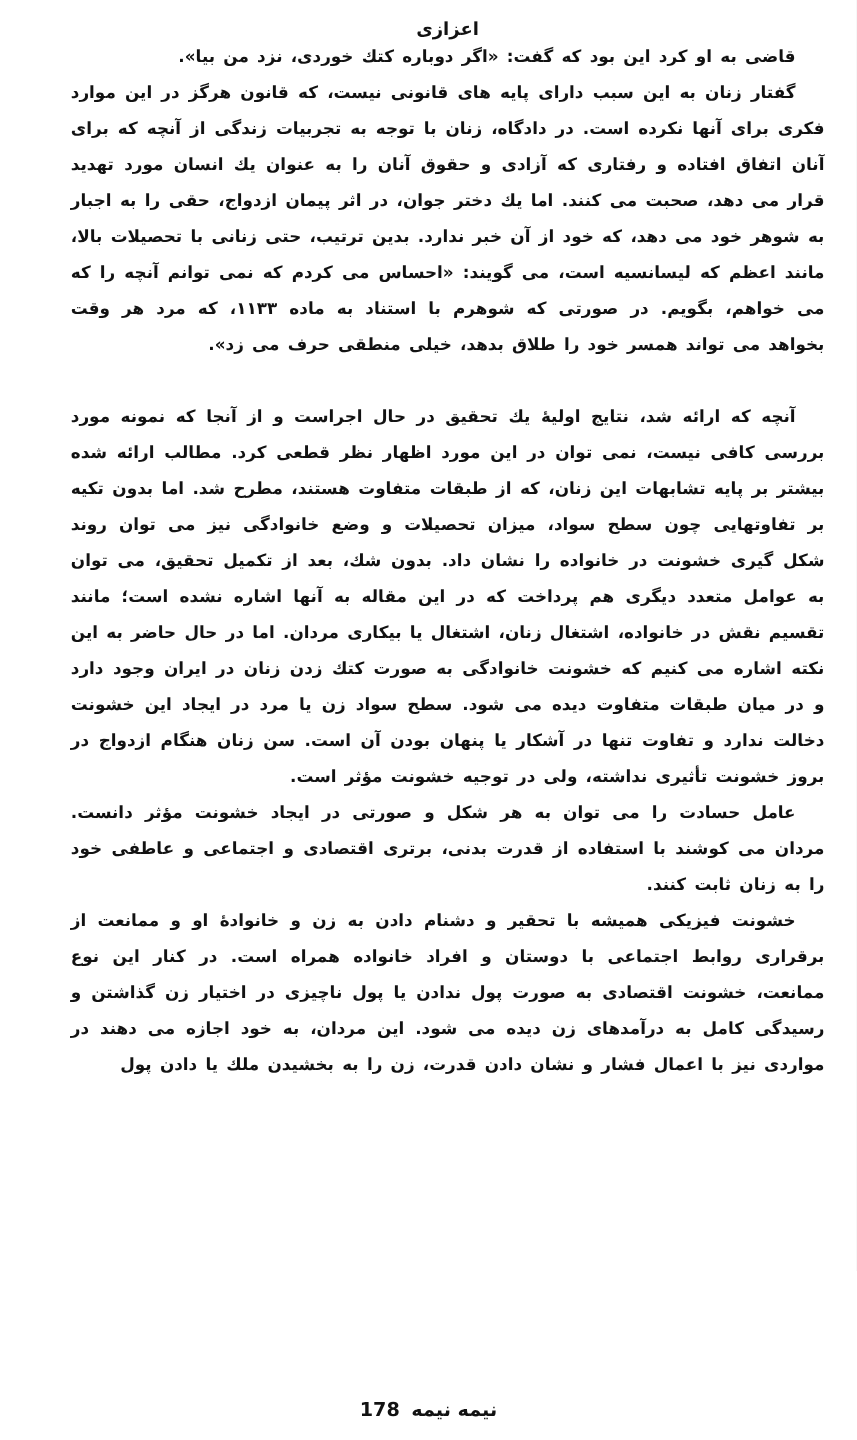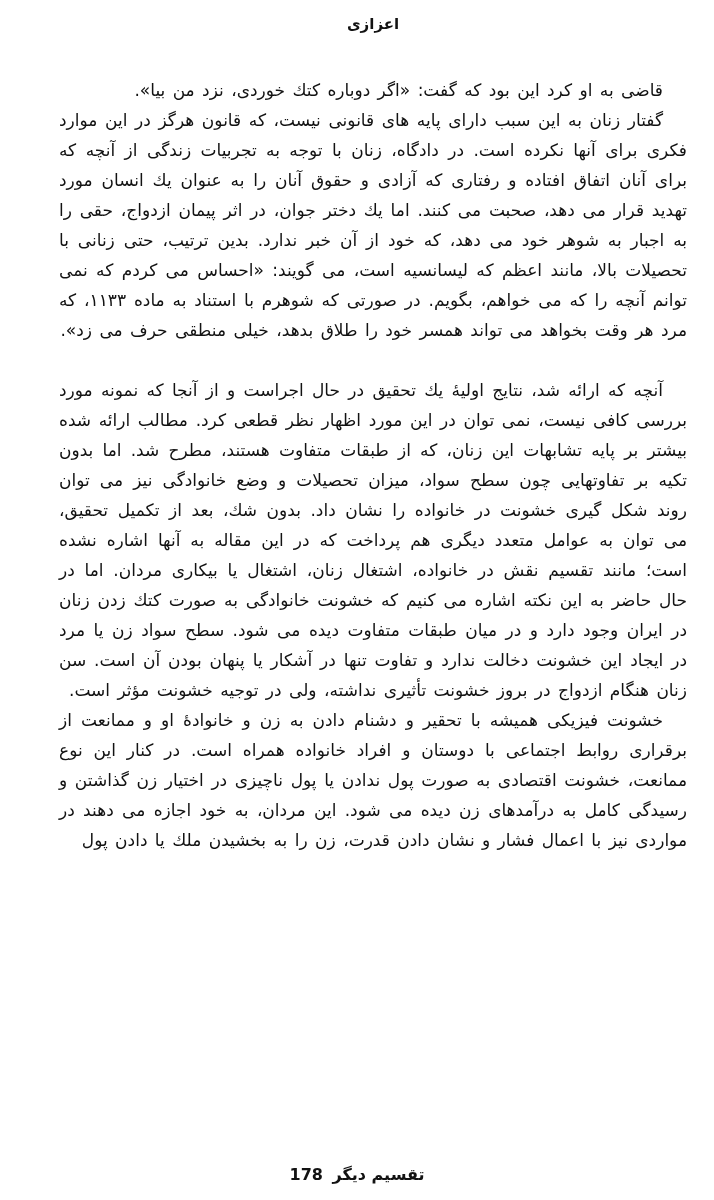--- a/index.html
+++ b/index.html
@@ -25,23 +25,22 @@
     direction: rtl;
     font-size: 15px;
     font-weight: 700;
     letter-spacing: 0.5px;
   }
   .body-text {
     direction: rtl;
     unicode-bidi: embed;
     text-align: justify;
     padding: 0 27px;
-    margin-top: 42px;
-    font-size: 17px;
-    font-weight: 400;
+    font-size: 14px;
+    font-weight: 700;
     line-height: 30px;
     word-spacing: 2px;
   }
   .body-text p {
     margin: 0;
     text-indent: 24px;
   }
   .body-text p.gap-above {
     margin-top: 30px;
   }
@@ -65,21 +64,22 @@
 <div class="page">
 
   <div class="running-head">
     <span>اعزازی</span>
   </div>
 
   <main class="body-text">
     <p>قاضی به او کرد این بود که گفت: «اگر دوباره کتك خوردی، نزد من بیا».</p>
     <p>گفتار زنان به این سبب دارای پایه های قانونی نیست، که قانون هرگز در این موارد فکری برای آنها نکرده است. در دادگاه، زنان با توجه به تجربیات زندگی از آنچه که برای آنان اتفاق افتاده و رفتاری که آزادی و حقوق آنان را به عنوان یك انسان مورد تهدید قرار می دهد، صحبت می کنند. اما یك دختر جوان، در اثر پیمان ازدواج، حقی را به اجبار به شوهر خود می دهد، که خود از آن خبر ندارد. بدین ترتیب، حتی زنانی با تحصیلات بالا، مانند اعظم که لیسانسیه است، می گویند: «احساس می کردم که نمی توانم آنچه را که می خواهم، بگویم. در صورتی که شوهرم با استناد به ماده ۱۱۳۳، که مرد هر وقت بخواهد می تواند همسر خود را طلاق بدهد، خیلی منطقی حرف می زد».</p>
     <p class="gap-above">آنچه که ارائه شد، نتایج اولیهٔ یك تحقیق در حال اجراست و از آنجا که نمونه مورد بررسی کافی نیست، نمی توان در این مورد اظهار نظر قطعی کرد. مطالب ارائه شده بیشتر بر پایه تشابهات این زنان، که از طبقات متفاوت هستند، مطرح شد. اما بدون تکیه بر تفاوتهایی چون سطح سواد، میزان تحصیلات و وضع خانوادگی نیز می توان روند شکل گیری خشونت در خانواده را نشان داد. بدون شك، بعد از تکمیل تحقیق، می توان به عوامل متعدد دیگری هم پرداخت که در این مقاله به آنها اشاره نشده است؛ مانند تقسیم نقش در خانواده، اشتغال زنان، اشتغال یا بیکاری مردان. اما در حال حاضر به این نکته اشاره می کنیم که خشونت خانوادگی به صورت کتك زدن زنان در ایران وجود دارد و در میان طبقات متفاوت دیده می شود. سطح سواد زن یا مرد در ایجاد این خشونت دخالت ندارد و تفاوت تنها در آشکار یا پنهان بودن آن است. سن زنان هنگام ازدواج در بروز خشونت تأثیری نداشته، ولی در توجیه خشونت مؤثر است.</p>
+    <p>عامل حسادت را می توان به هر شکل و صورتی در ایجاد خشونت مؤثر دانست. مردان می کوشند با استفاده از قدرت بدنی، برتری اقتصادی و اجتماعی و عاطفی خود را به زنان ثابت کنند.</p>
     <p>خشونت فیزیکی همیشه با تحقیر و دشنام دادن به زن و خانوادهٔ او و ممانعت از برقراری روابط اجتماعی با دوستان و افراد خانواده همراه است. در کنار این نوع ممانعت، خشونت اقتصادی به صورت پول ندادن یا پول ناچیزی در اختیار زن گذاشتن و رسیدگی کامل به درآمدهای زن دیده می شود. این مردان، به خود اجازه می دهند در مواردی نیز با اعمال فشار و نشان دادن قدرت، زن را به بخشیدن ملك یا دادن پول</p>
   </main>
 
   <footer class="page-footer">
-    <span class="journal">تقسیم دیگر</span>
+    <span class="journal">نیمه نیمه</span>
     <span>178</span>
   </footer>
 
 </div>
 
 </body></html>

